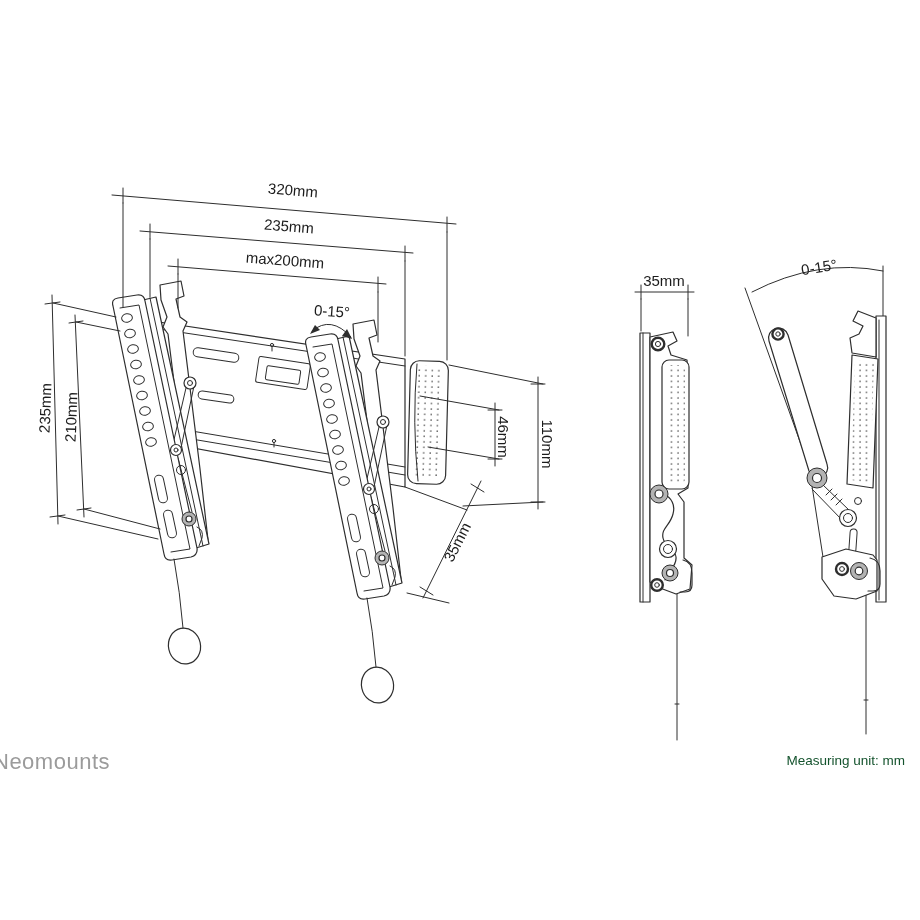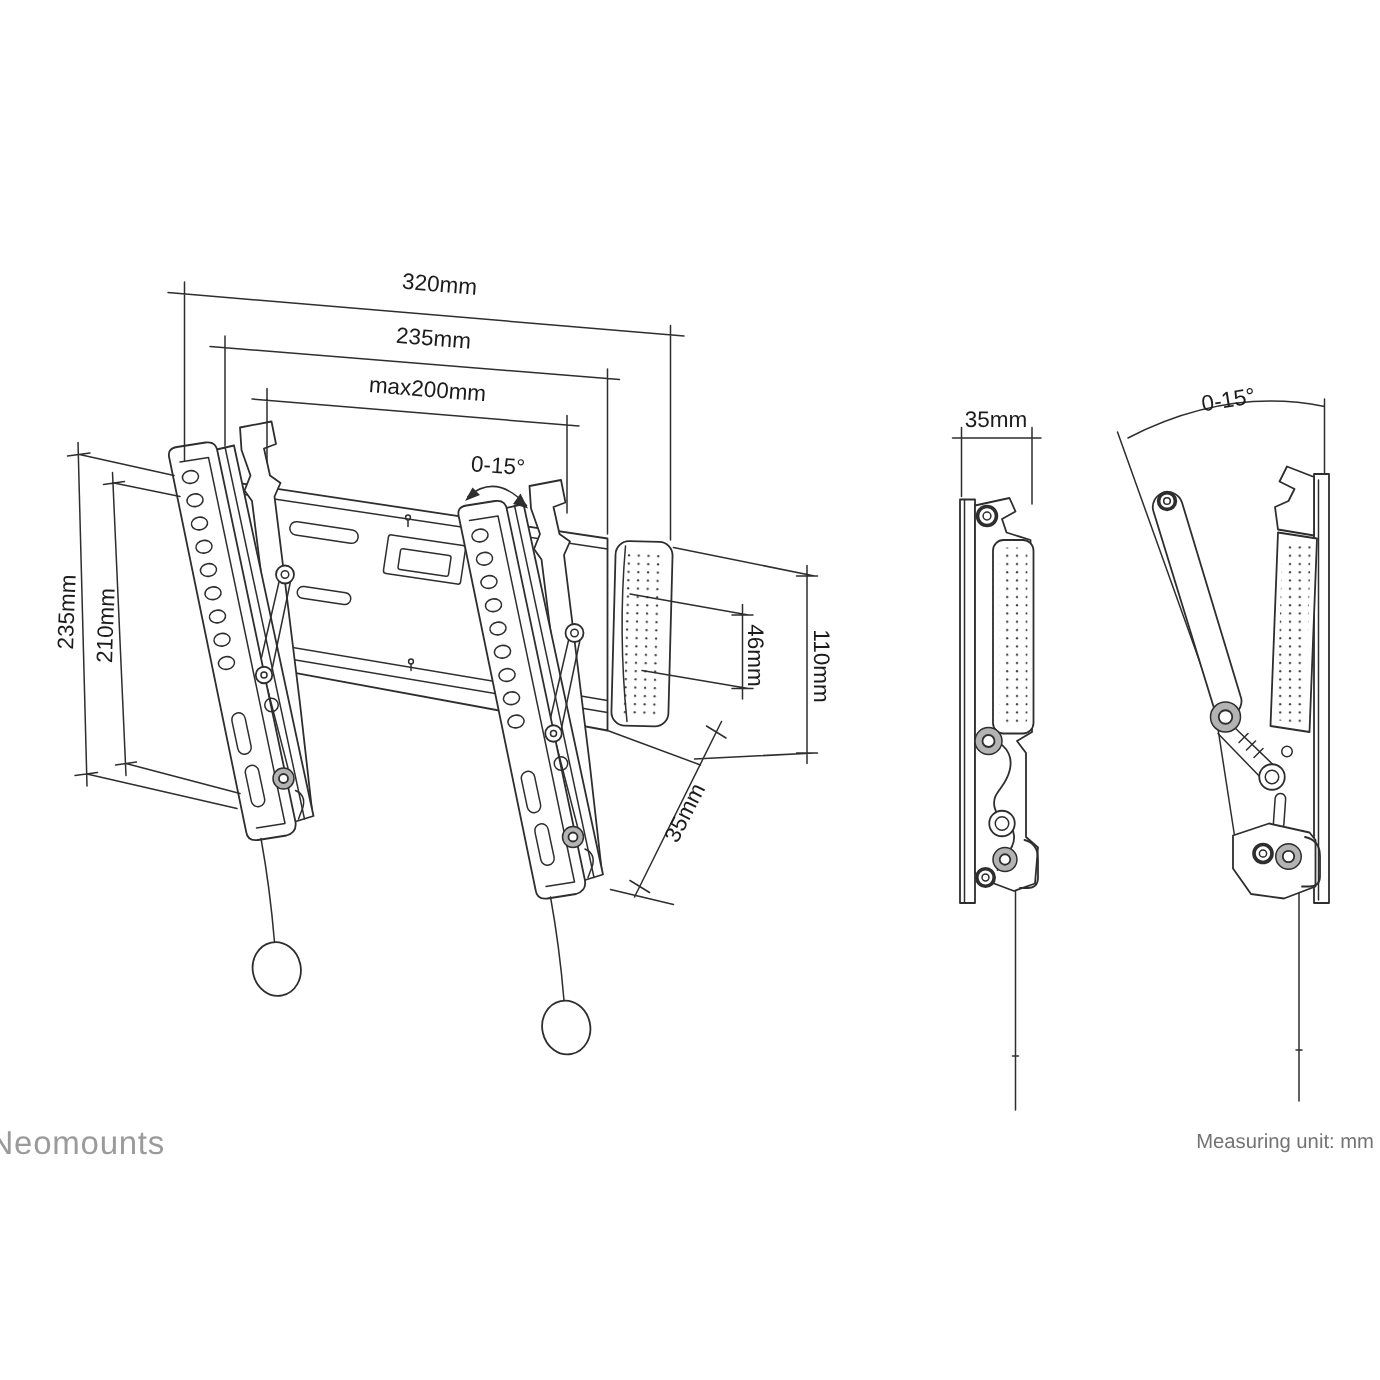--- a/index.html
+++ b/index.html
@@ -12,21 +12,21 @@
   .stroke{stroke:var(--line);fill:none;stroke-width:1.2;stroke-linecap:round;stroke-linejoin:round;}
   .thin{stroke:var(--line);fill:none;stroke-width:1;stroke-linecap:round;stroke-linejoin:round;}
   .fillw{fill:#fff;stroke:var(--line);stroke-width:1.2;stroke-linejoin:round;}
   .gray{fill:var(--bolt);stroke:var(--line);stroke-width:1;}
   .thick{fill:#fff;stroke:var(--line);stroke-width:2.4;}
   .arrow{fill:var(--line);stroke:none;}
   .dim-label{position:absolute;font-size:15px;color:#1c1c1c;white-space:nowrap;
              transform:translate(-50%,-50%);}
   .brand{position:absolute;left:-7px;top:749px;font-size:22px;font-weight:500;
          letter-spacing:0.5px;color:var(--brand);}
-  .unit{position:absolute;right:4px;top:753px;font-size:13.5px;color:#737373;}
+  .unit{position:absolute;right:15px;top:753px;font-size:13.5px;color:#14532d;}
 </style>
 </head>
 <body>
 
 <div class="canvas">
 
 <svg width="920" height="920" viewBox="0 0 920 920">
   <defs>
     <pattern id="dots" width="6.5" height="5.5" patternUnits="userSpaceOnUse">
       <circle cx="2" cy="2" r="0.75" fill="#3c3c3c"></circle>

